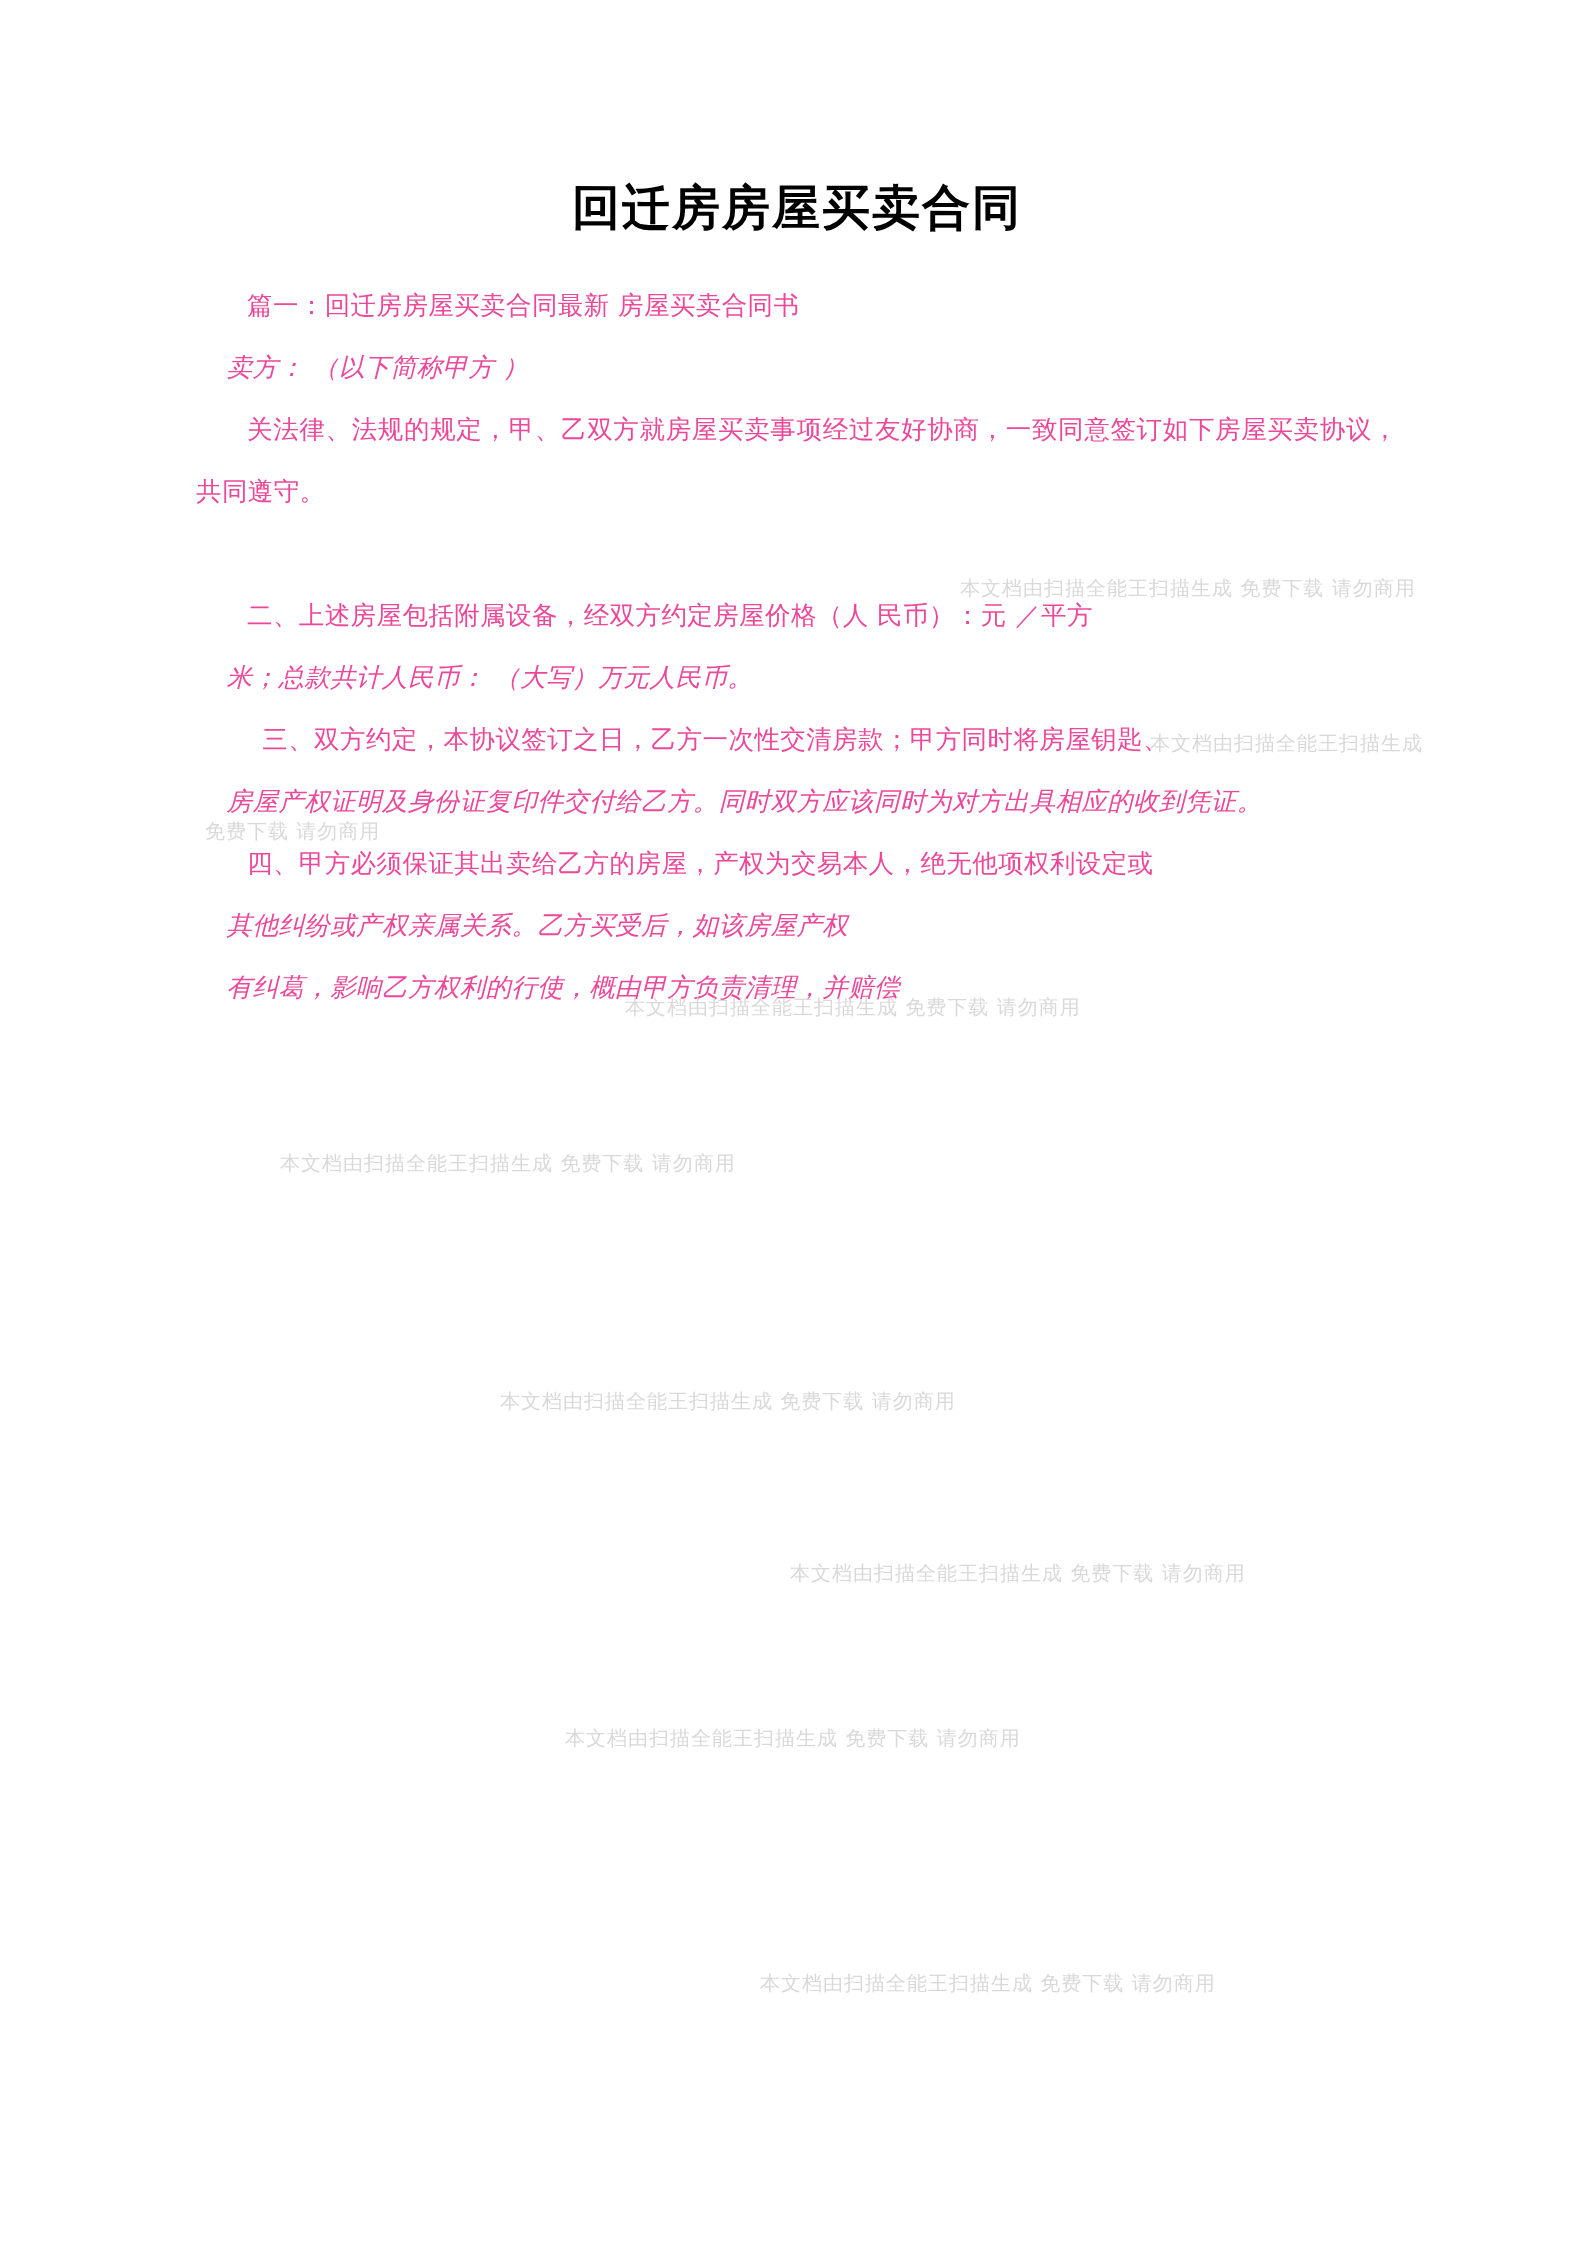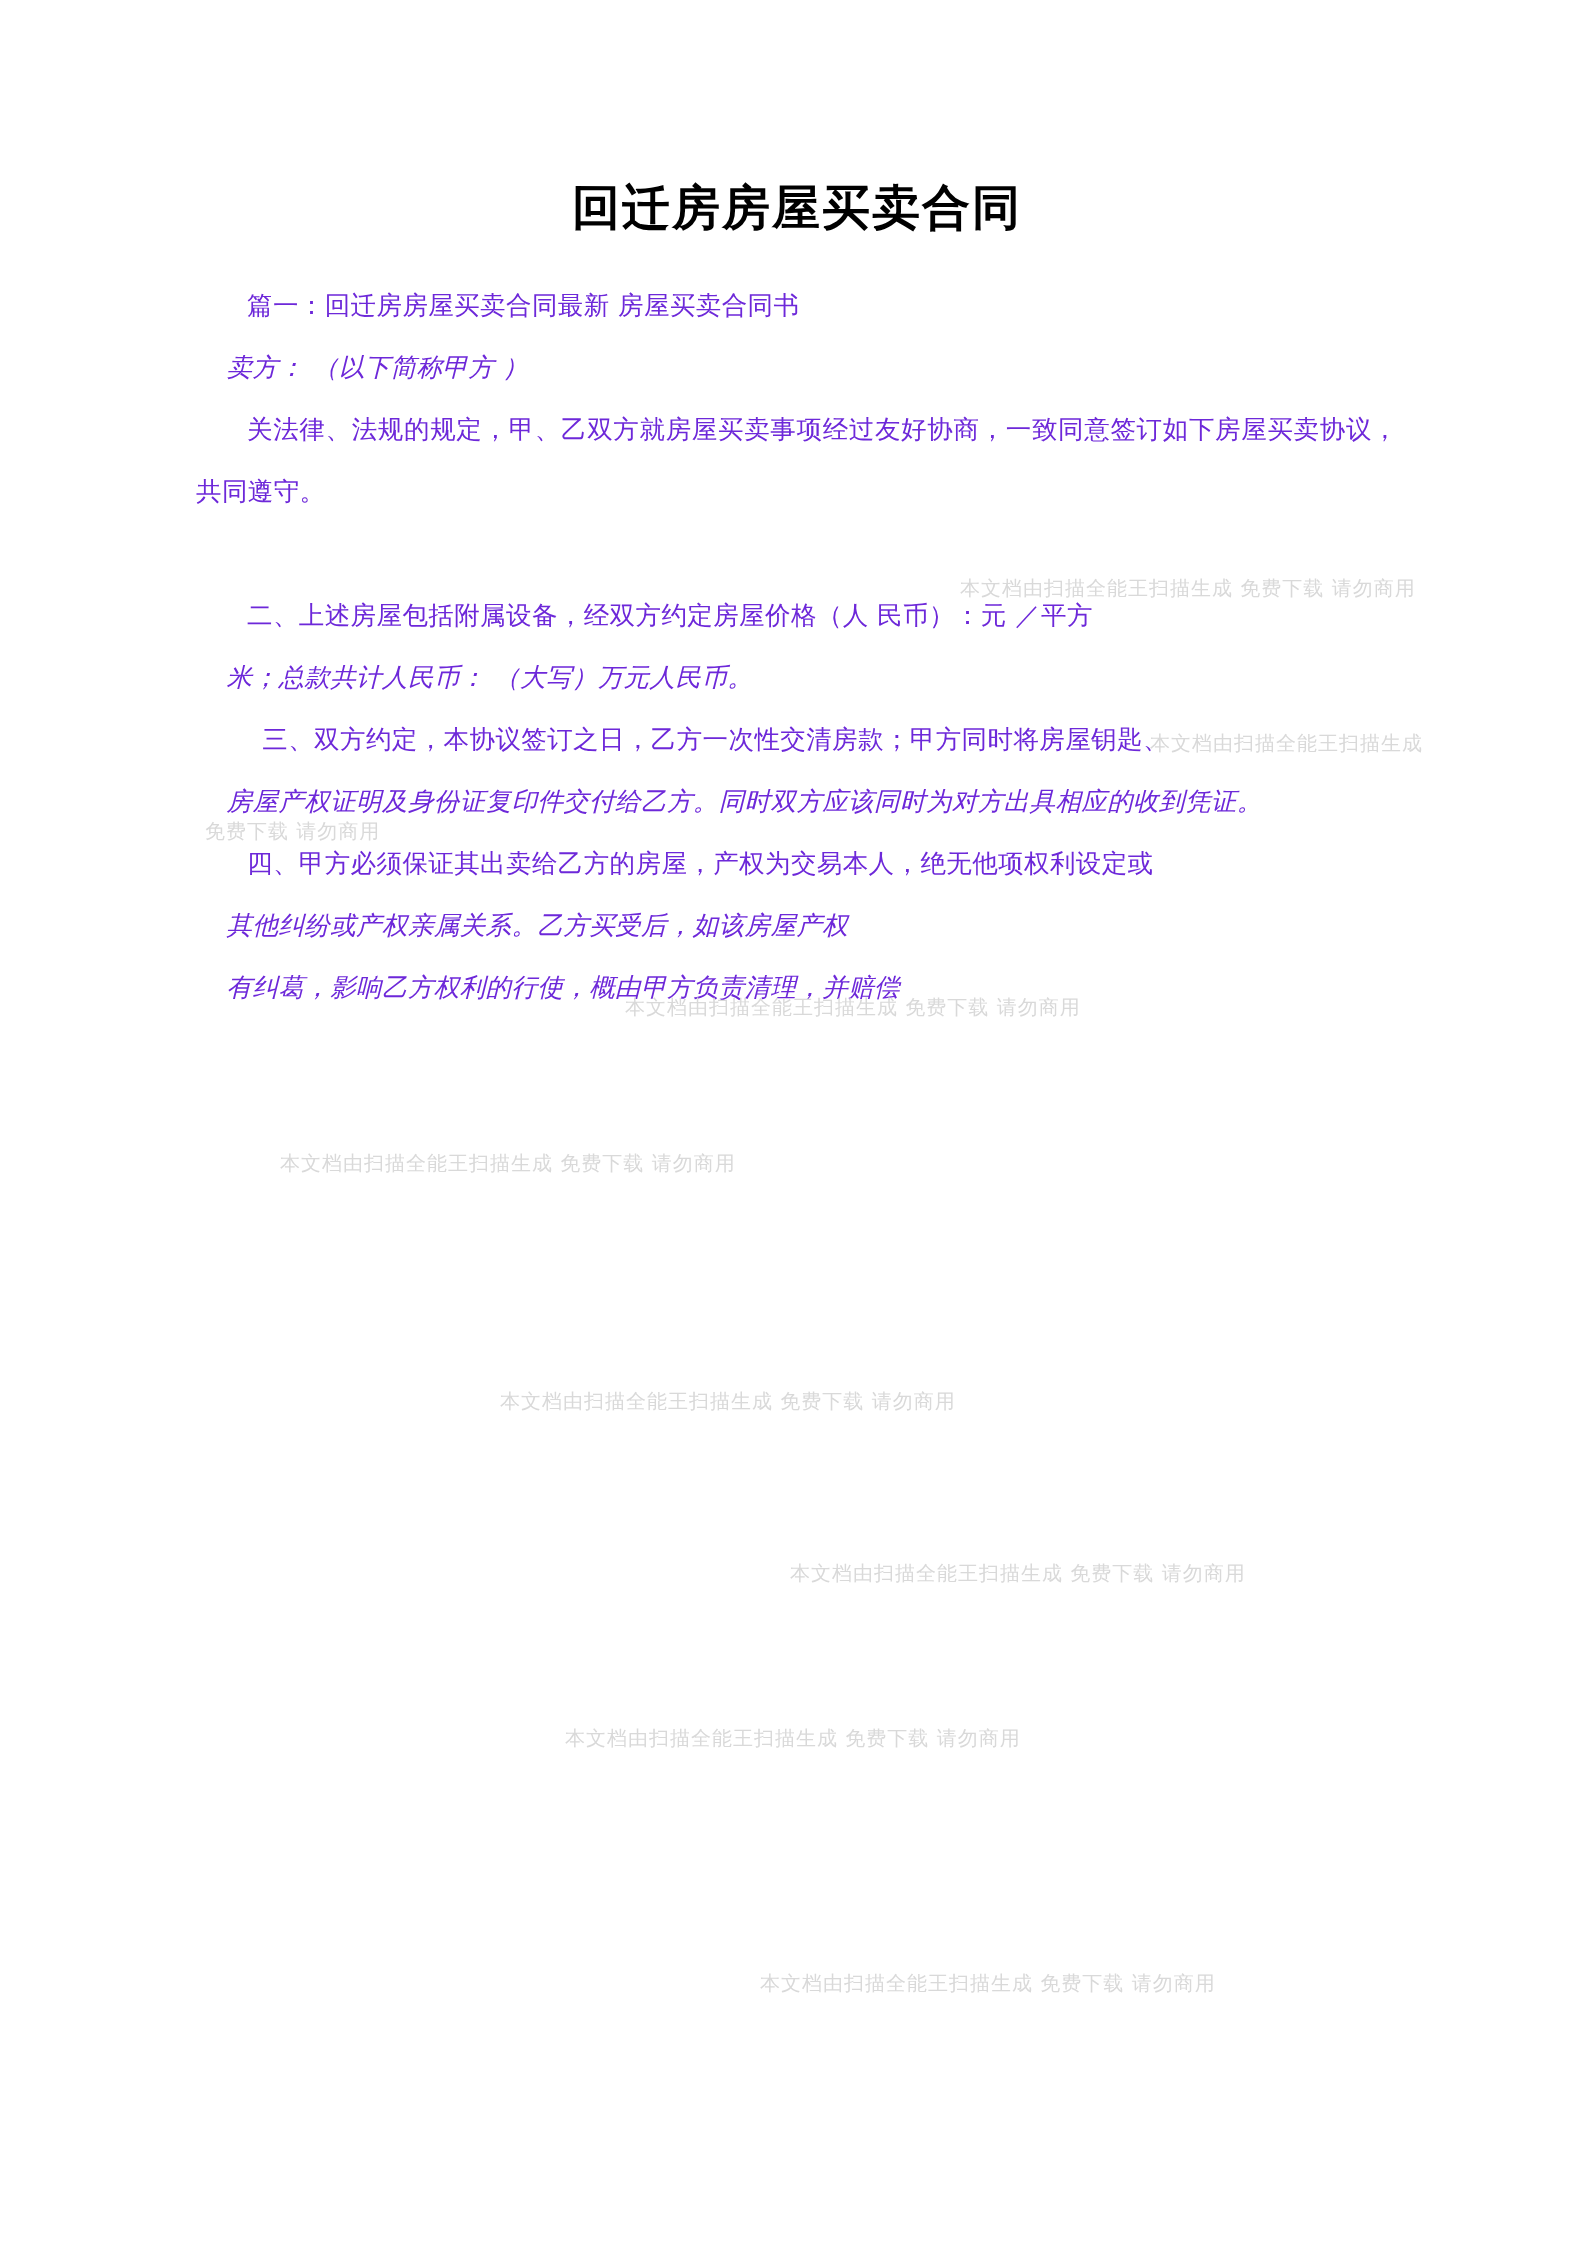--- a/index.html
+++ b/index.html
@@ -30,21 +30,21 @@
     font-weight: bold;
     text-align: center;
     letter-spacing: 2px;
     color: #000000;
     margin: 0 0 34px 0;
     font-family: "DejaVu Sans", "Liberation Sans", sans-serif;
   }
   .para {
     font-size: 25.5px;
     line-height: 62px;
-    color: #6d28d9;
+    color: #ec4899;
     margin: 0;
     text-align: justify;
     letter-spacing: 0.4px;
     font-family: "DejaVu Sans", "Liberation Sans", sans-serif;
   }
   .indent1 { text-indent: 2em; }
   .indent15 { text-indent: 1.2em; font-style: italic; }
   .indent2 { text-indent: 2.6em; }
   .spacer { height: 62px; }
   .wm {

